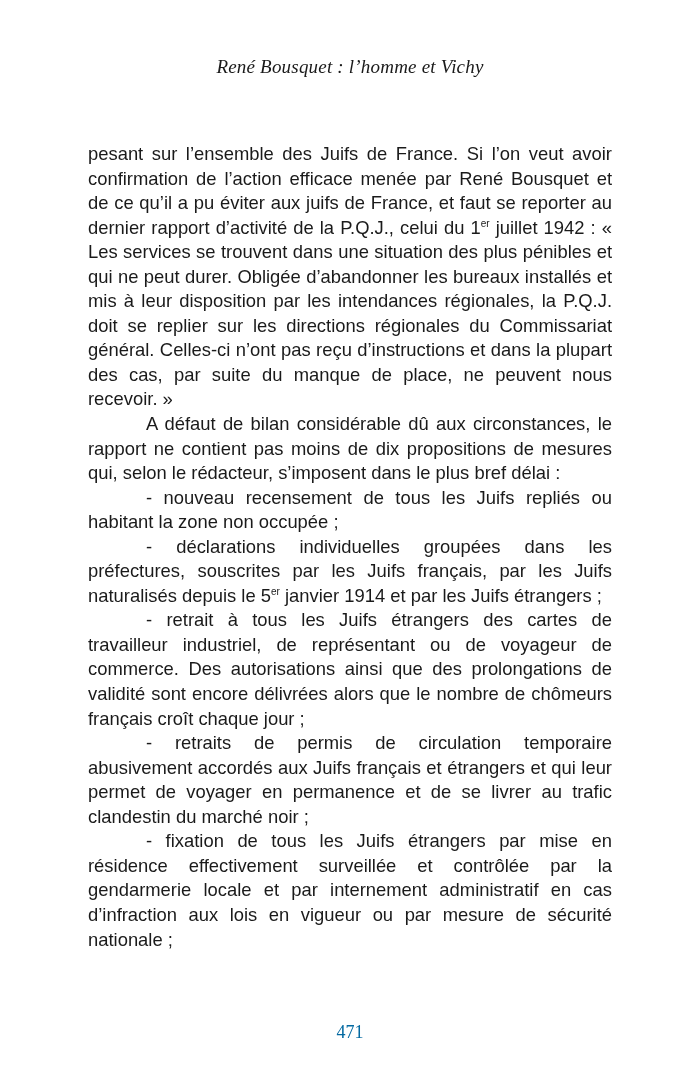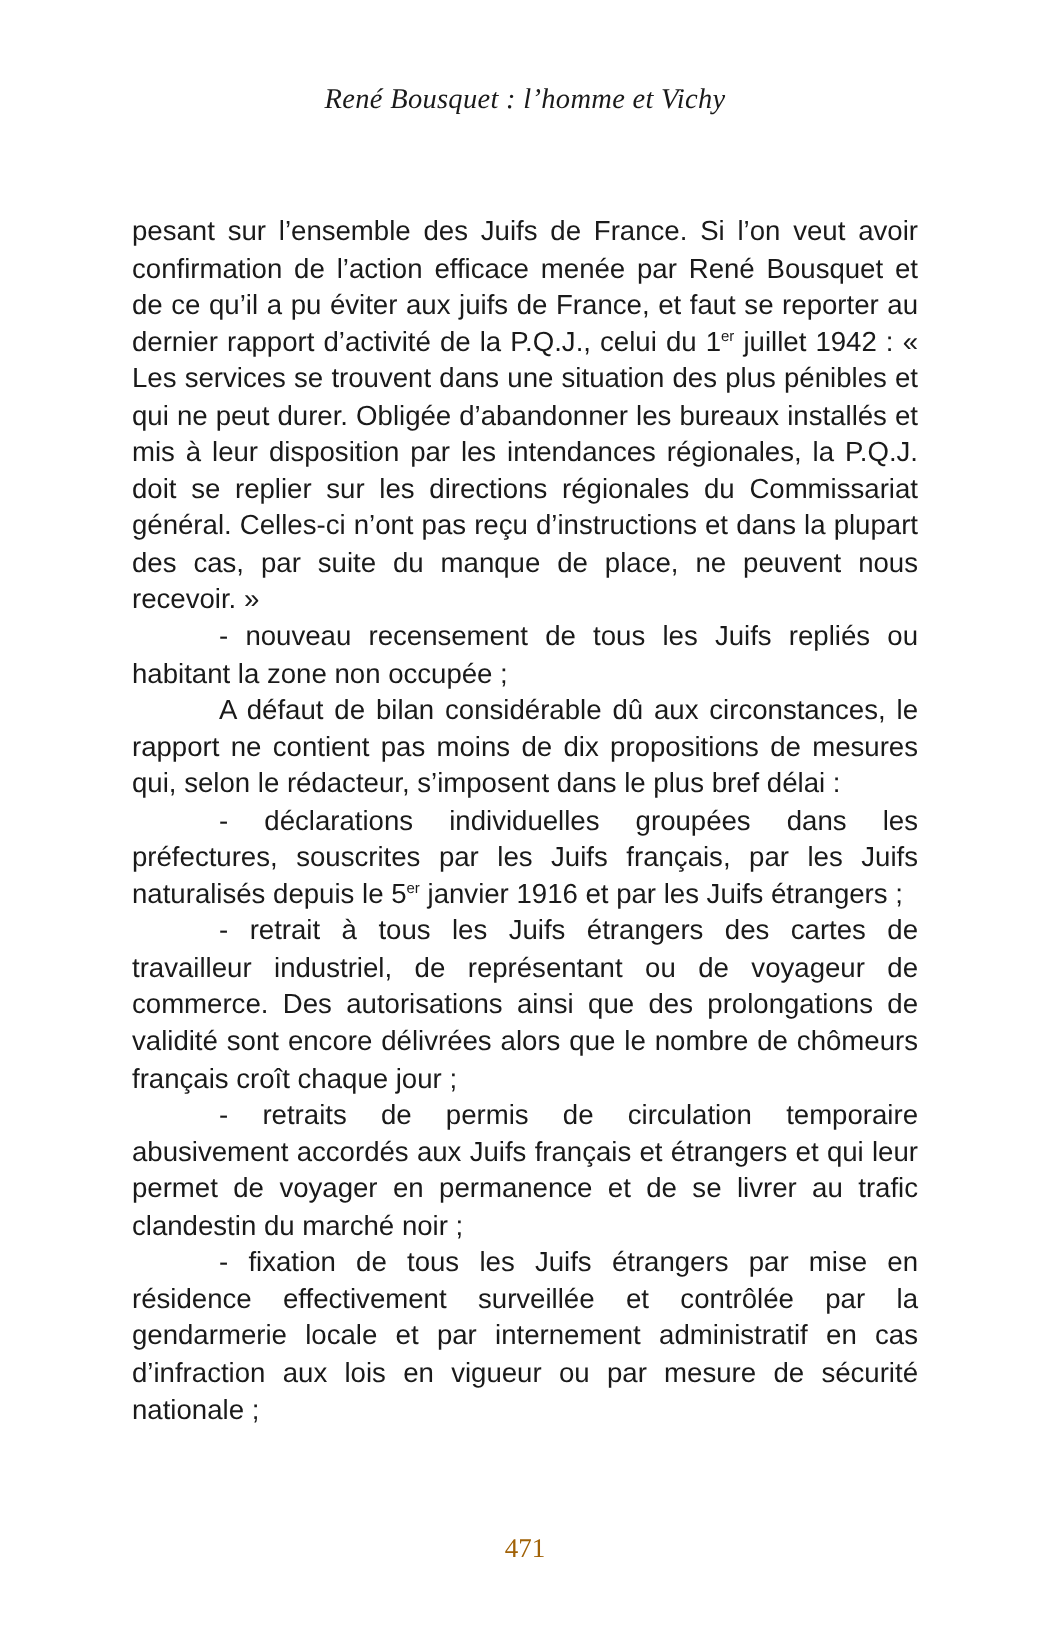--- a/index.html
+++ b/index.html
@@ -56,41 +56,41 @@
       vertical-align: 7px;
     }
     .folio {
       position: absolute;
       top: 1022px;
       left: 0;
       width: 700px;
       text-align: center;
       font-family: "Liberation Serif", serif;
       font-size: 18px;
-      color: #a16207;
+      color: #0369a1;
     }
   </style>
 </head>
 <body>
 
 <div class="page">
   <div class="running-header">René Bousquet : l’homme et Vichy</div>
 
   <div class="body-text" id="body-text">
     <p>
       <span>pesant sur l’ensemble des Juifs de France. Si l’on veut avoir confirmation de l’action efficace menée par René Bousquet et de ce qu’il a pu éviter aux juifs de France, et faut se reporter au dernier rapport d’activité de la P.Q.J., celui du 1</span><sup>er</sup><span> juillet 1942 : « Les services se trouvent dans une situation des plus pénibles et qui ne peut durer. Obligée d’abandonner les bureaux installés et mis à leur disposition par les intendances régionales, la P.Q.J. doit se replier sur les directions régionales du Commissariat général. Celles-ci n’ont pas reçu d’instructions et dans la plupart des cas, par suite du manque de place, ne peuvent nous recevoir. »</span>
     </p>
     <p class="indent">
+      <span>A défaut de bilan considérable dû aux circonstances, le rapport ne contient pas moins de dix propositions de mesures qui, selon le rédacteur, s’imposent dans le plus bref délai :</span>
+    </p>
+    <p class="indent">
       <span>- nouveau recensement de tous les Juifs repliés ou habitant la zone non occupée ;</span>
     </p>
     <p class="indent">
-      <span>A défaut de bilan considérable dû aux circonstances, le rapport ne contient pas moins de dix propositions de mesures qui, selon le rédacteur, s’imposent dans le plus bref délai :</span>
-    </p>
-    <p class="indent">
-      <span>- déclarations individuelles groupées dans les préfectures, souscrites par les Juifs français, par les Juifs naturalisés depuis le 5</span><sup>er</sup><span> janvier 1916 et par les Juifs étrangers ;</span>
+      <span>- déclarations individuelles groupées dans les préfectures, souscrites par les Juifs français, par les Juifs naturalisés depuis le 5</span><sup>er</sup><span> janvier 1914 et par les Juifs étrangers ;</span>
     </p>
     <p class="indent">
       <span>- retrait à tous les Juifs étrangers des cartes de travailleur industriel, de représentant ou de voyageur de commerce. Des autorisations ainsi que des prolongations de validité sont encore délivrées alors que le nombre de chômeurs français croît chaque jour ;</span>
     </p>
     <p class="indent">
       <span>- retraits de permis de circulation temporaire abusivement accordés aux Juifs français et étrangers et qui leur permet de voyager en permanence et de se livrer au trafic clandestin du marché noir ;</span>
     </p>
     <p class="indent">
       <span>- fixation de tous les Juifs étrangers par mise en résidence effectivement surveillée et contrôlée par la gendarmerie locale et par internement administratif en cas d’infraction aux lois en vigueur ou par mesure de sécurité nationale ;</span>
     </p>

